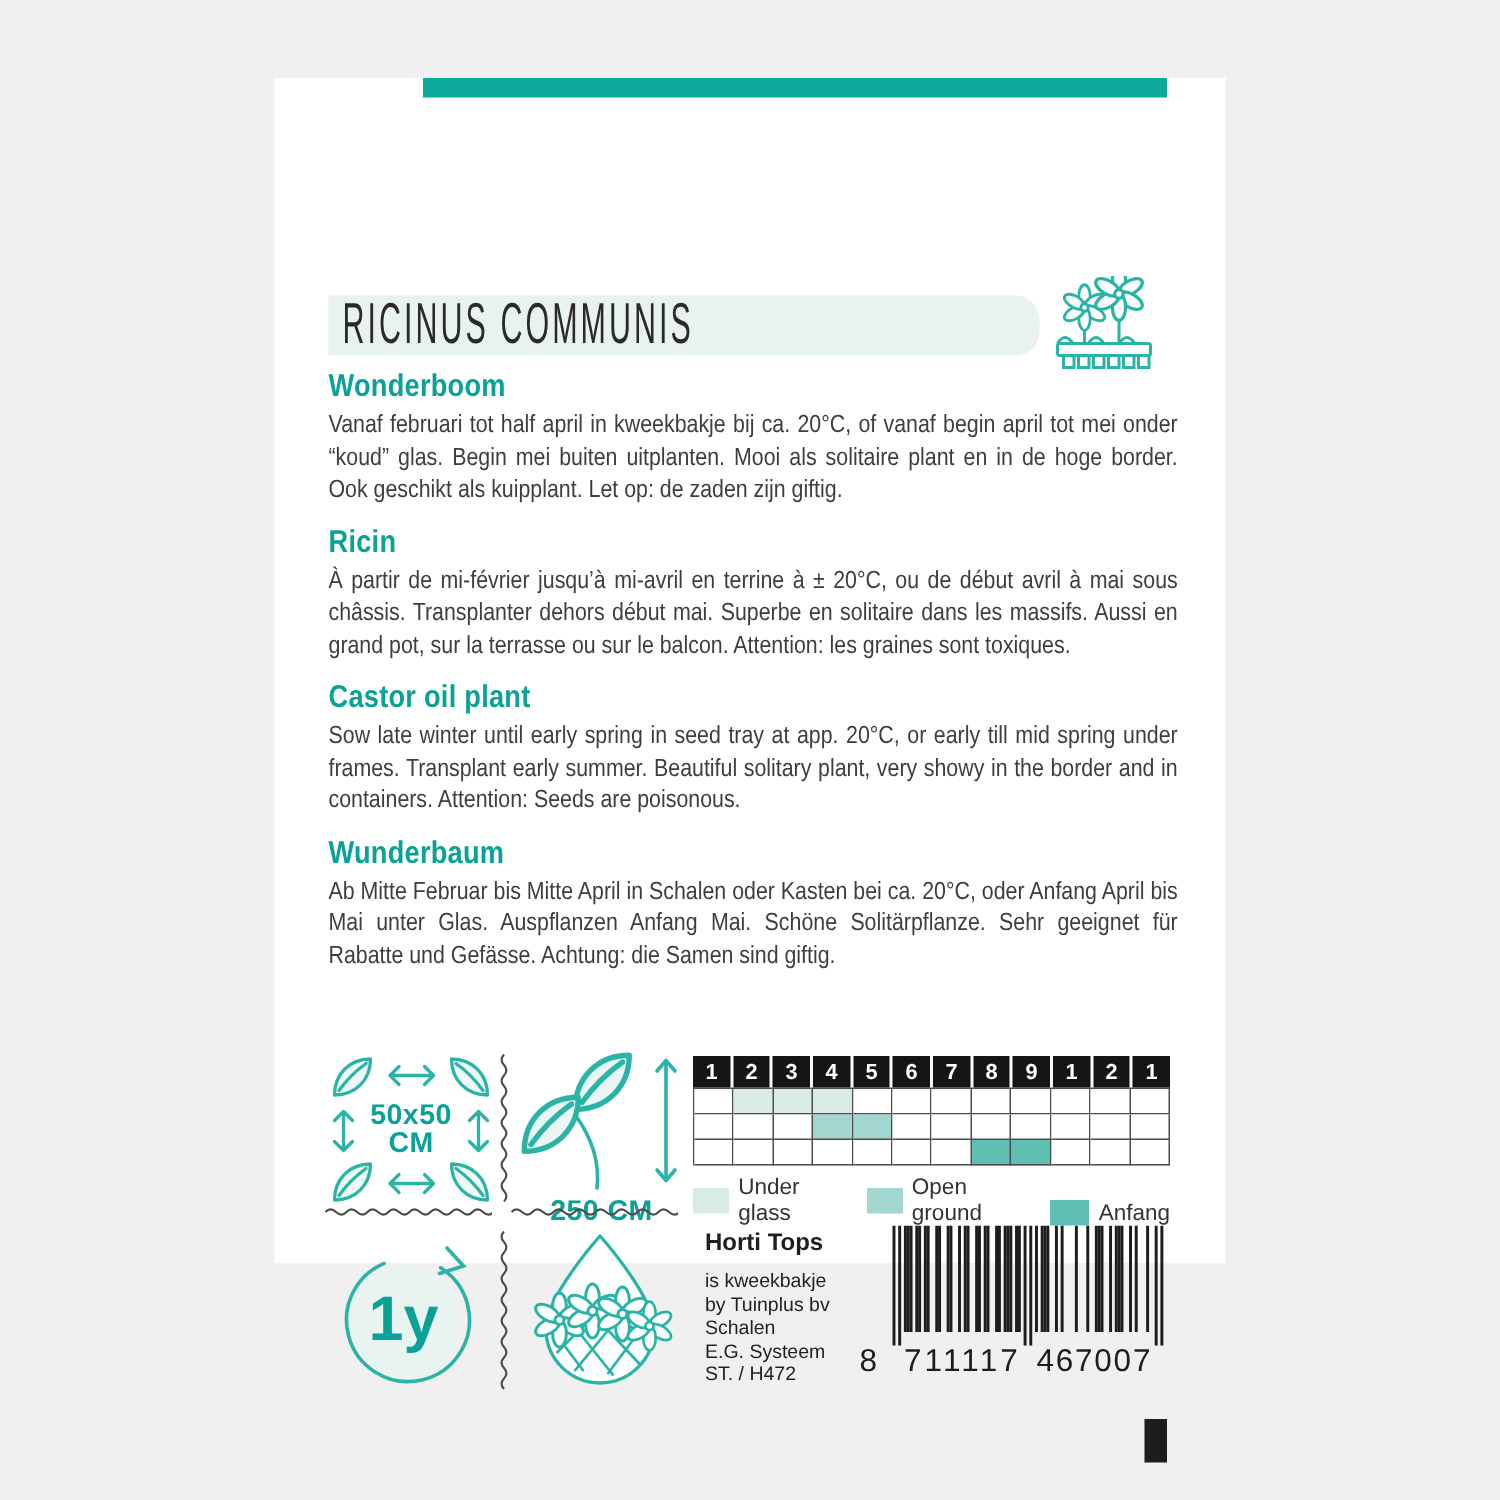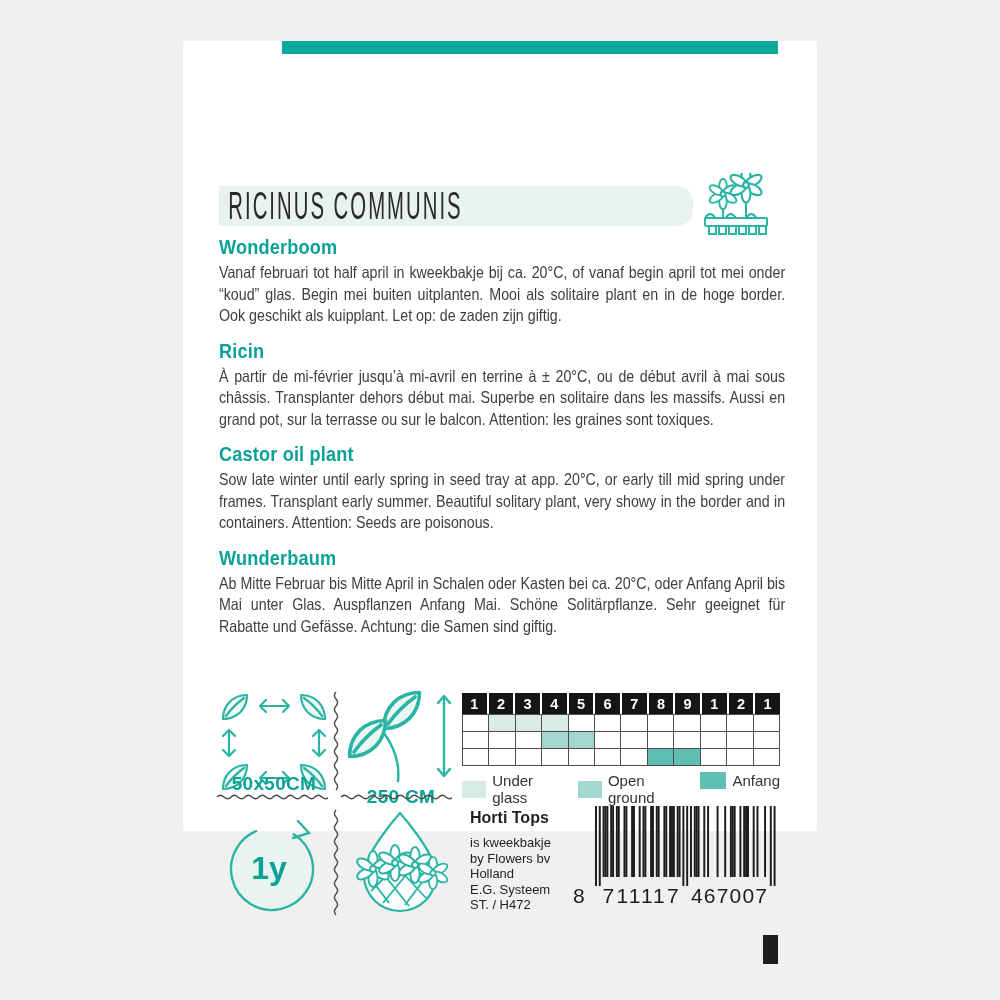--- a/index.html
+++ b/index.html
@@ -2,21 +2,21 @@
 <html><head>
 <meta charset="utf-8">
 <style>
   html,body{margin:0;padding:0;}
   body{
     width:1000px;height:1000px;overflow:hidden;
     background:#f0f0f0;
     font-family:"Liberation Sans", sans-serif;
   }
   .stage{position:relative;width:1000px;height:1000px;background:#f0f0f0;}
-  .card{position:absolute;left:183px;top:41px;width:634px;height:790px;background:#ffffff;}
+  .card{position:absolute;left:183px;top:52px;width:634px;height:790px;background:#ffffff;}
   .topbar{position:absolute;left:99px;top:0;width:496px;height:13px;background:#0ba99b;}
 
   
   .title-band{
     position:absolute;left:36px;top:145px;width:474px;height:40px;
     background:#e8f2f0;border-radius:0 16px 16px 0;
     display:flex;align-items:center;overflow:visible;
   }
   .title-text{
     font-size:35px;font-weight:500;color:#2a2a2a;letter-spacing:3.5px;white-space:nowrap;
@@ -37,42 +37,42 @@
     text-align:justify;
   }
 
   
   .quad{position:absolute;}
   .quad-spacing{left:33px;top:650px;width:116px;height:102px;}
   .quad-height{left:159px;top:648px;width:118px;height:128px;}
   .quad-annual{left:32px;top:770px;width:116px;height:108px;}
   .quad-basket{left:160px;top:766px;width:114px;height:114px;}
   .sp-label{
-    position:absolute;inset:0;display:flex;align-items:flex-end;justify-content:center;
+    position:absolute;inset:0;display:flex;flex-direction:column;align-items:center;justify-content:center;
     color:#0aa296;font-weight:700;font-size:19px;line-height:19px;letter-spacing:.3px;
   }
   .ht-label{margin-top:1px;text-align:center;color:#0aa296;font-weight:700;font-size:19px;letter-spacing:.3px;}
   .yr-label{
     position:absolute;inset:0;display:flex;align-items:center;justify-content:center;
-    color:#0aa296;font-weight:700;font-size:32px;padding-top:6px;padding-right:8px;
+    color:#0aa296;font-weight:700;font-size:42px;padding-top:6px;padding-right:8px;
   }
   .wavy{position:absolute;}
   .wavy-v1{left:149px;top:650px;}
   .wavy-v2{left:149px;top:768px;}
   .wavy-h1{left:33px;top:752px;}
   .wavy-h2{left:157px;top:752px;}
 
   
   .calendar{position:absolute;left:279px;top:652px;width:318px;}
   .mhdr{display:grid;grid-template-columns:repeat(12,1fr);gap:2px;}
   .mcell{background:#151515;color:#fff;font-weight:700;font-size:14.5px;text-align:center;height:21px;line-height:22px;}
   .cbody{border-left:1px solid #4d4d4d;border-top:1px solid #4d4d4d;margin-top:0px;}
   .crow{display:grid;grid-template-columns:repeat(12,1fr);}
   .ccell{height:16px;border-right:1px solid #4d4d4d;border-bottom:1px solid #4d4d4d;background:#fff;}
-  .legend{display:flex;gap:11px;margin-top:6px;align-items:flex-start;font-size:15px;color:#333;}
+  .legend{display:flex;gap:11px;margin-top:6px;align-items:flex-end;font-size:15px;color:#333;}
   .litem{display:flex;align-items:center;gap:6px;}
   .swatch{width:26px;height:17px;display:inline-block;}
 
   
   .distrib{position:absolute;left:287px;top:768px;color:#1f1f1f;}
   .dname{font-weight:700;font-size:16px;margin-bottom:8px;}
   .dline{font-size:13px;line-height:15.6px;}
   .barcode{position:absolute;left:388px;top:765px;}
   .blackmark{position:absolute;left:580px;top:894px;width:15px;height:29px;background:#1d1d1b;}
 
@@ -300,22 +300,22 @@
             <span class="swatch" style="background: rgb(95, 191, 180);"></span>
             <span>Anfang</span>
           </div>
         </div>
     </div>
 
     <div class="distrib">
       <div class="dname">Horti Tops</div>
       <div>
           <div class="dline">is kweekbakje</div>
-          <div class="dline">by Flowers bv</div>
-          <div class="dline">Holland</div>
+          <div class="dline">by Tuinplus bv</div>
+          <div class="dline">Schalen</div>
           <div class="dline">E.G. Systeem</div>
           <div class="dline">ST. / H472</div>
         </div>
     </div>
 
     <div class="barcode">
       <svg width="212" height="102" viewBox="0 0 212 102">
           <rect x="24.00" y="0" width="1.96" height="80" fill="#1d1d1b"></rect>
           <rect x="27.80" y="0" width="1.96" height="80" fill="#1d1d1b"></rect>
           <rect x="31.60" y="0" width="1.96" height="71" fill="#1d1d1b"></rect>

